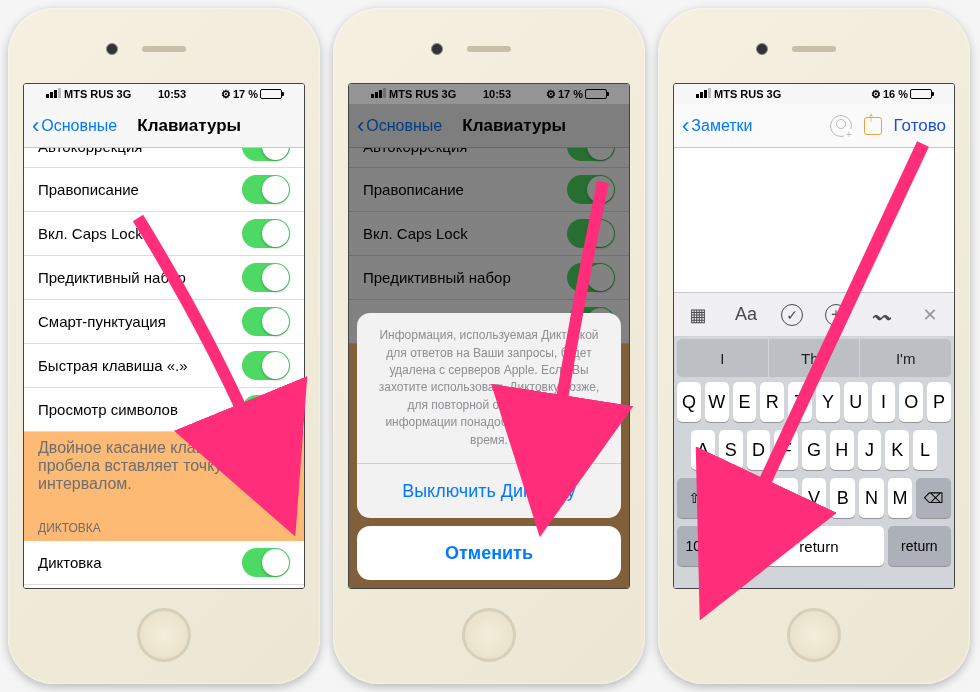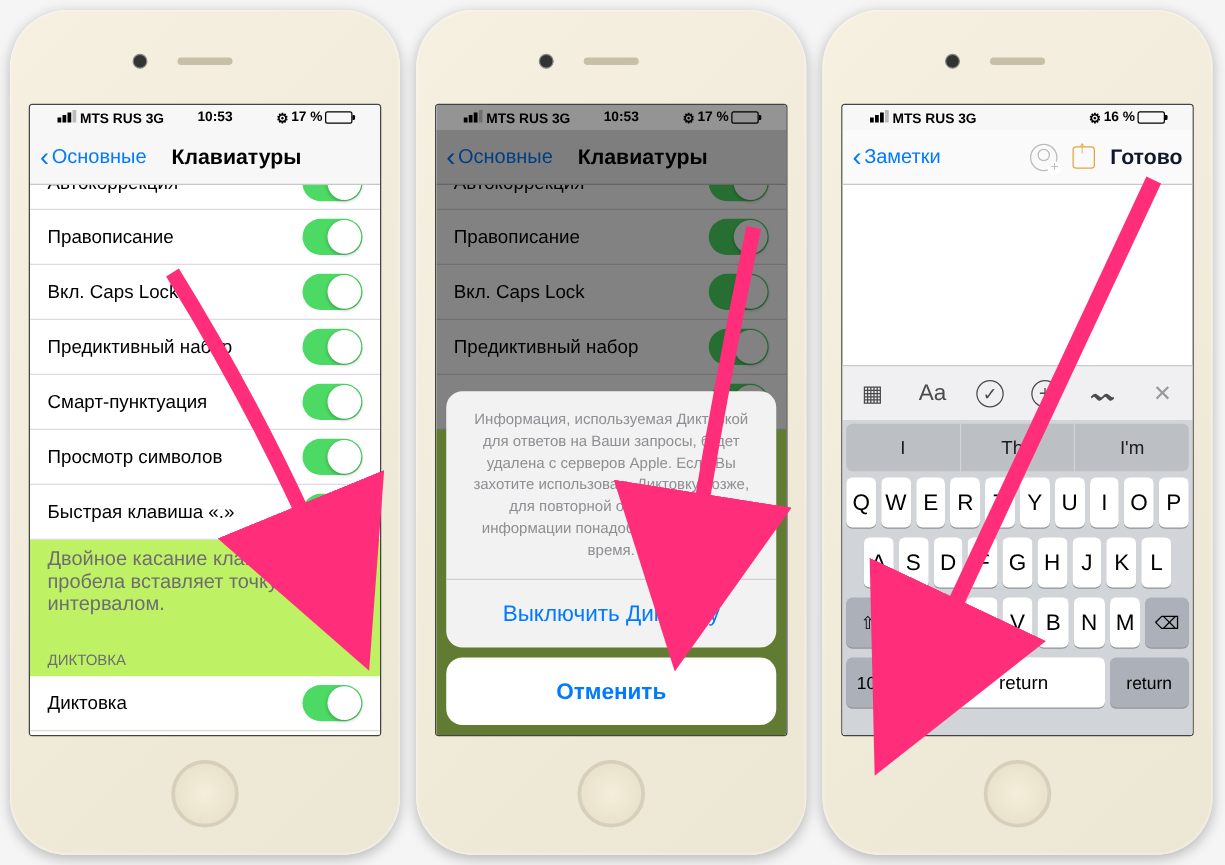--- a/index.html
+++ b/index.html
@@ -55,28 +55,28 @@
   
   .nav{
     height:44px;display:flex;align-items:center;border-bottom:.5px solid #c8c8c8;
     background:#f7f7f7;padding:0 8px;font-size:17px;position:relative;
   }
   .nav .back{color:#007aff;display:flex;align-items:center;font-size:16px}
   .nav .back .chev{font-size:22px;margin-right:2px;line-height:1}
   .nav .title{font-weight:600;margin-left:20px}
   .nav-right{margin-left:auto;display:flex;align-items:center;gap:12px}
   .notes-back{color:#e8a33c}
-  .notes-done{color:#0f172a;font-weight:700}
+  .notes-done{color:#1d4ed8;font-weight:400}
   .avatar-ico{width:22px;height:22px;border:1.5px solid #bbb;border-radius:50%;position:relative;display:inline-flex;align-items:center;justify-content:center}
   .avatar-ico::before{content:"";width:8px;height:8px;border:1.5px solid #bbb;border-radius:50%;position:absolute;top:3px}
   .avatar-ico::after{content:"+";position:absolute;right:-4px;bottom:-4px;font-size:11px;color:#bbb;background:#fff;border-radius:50%;width:11px;height:11px;line-height:11px;text-align:center}
   .share-ico{width:18px;height:18px;border:1.5px solid #e8a33c;border-radius:3px;position:relative;display:inline-block}
   .share-ico::before{content:"↑";position:absolute;top:-9px;left:3px;color:#e8a33c;font-size:14px;font-weight:700}
   
-  .content{flex:1;overflow:hidden;background:#bef264;position:relative}
+  .content{flex:1;overflow:hidden;background:#fdba74;position:relative}
   .row{
     background:#fff;height:44px;display:flex;align-items:center;
     padding:0 14px;border-bottom:.5px solid #dcdce0;font-size:15px;
   }
   .row:first-child{border-top:.5px solid #dcdce0}
   .row .label{flex:1}
   .toggle{width:48px;height:29px;background:#4cd964;border-radius:15px;position:relative}
   .toggle::after{content:"";position:absolute;width:27px;height:27px;background:#fff;border-radius:50%;top:1px;right:1px;box-shadow:0 1px 3px rgba(0,0,0,.3)}
   .chev-r{color:#c7c7cc;font-size:20px}
   .group-foot{font-size:16px;color:#6d6d72;padding:7px 14px 14px}
@@ -160,25 +160,25 @@
           </div>
         <div class="row">
             <span class="label">Предиктивный набор</span>
             <span class="toggle"></span>
           </div>
         <div class="row">
             <span class="label">Смарт-пунктуация</span>
             <span class="toggle"></span>
           </div>
         <div class="row">
+            <span class="label">Быстрая клавиша «.»</span>
+            <span class="toggle"></span>
+          </div>
+        <div class="row">
             <span class="label">Просмотр символов</span>
-            <span class="toggle"></span>
-          </div>
-        <div class="row">
-            <span class="label">Быстрая клавиша «.»</span>
             <span class="toggle"></span>
           </div>
       </div>
       <div class="group-foot">Двойное касание клавиши пробела вставляет точку с интервалом.</div>
       <div class="group-head">ДИКТОВКА</div>
       <div class="row">
           <span class="label">Диктовка</span>
           <span class="toggle"></span>
         </div>
       <div class="row">

